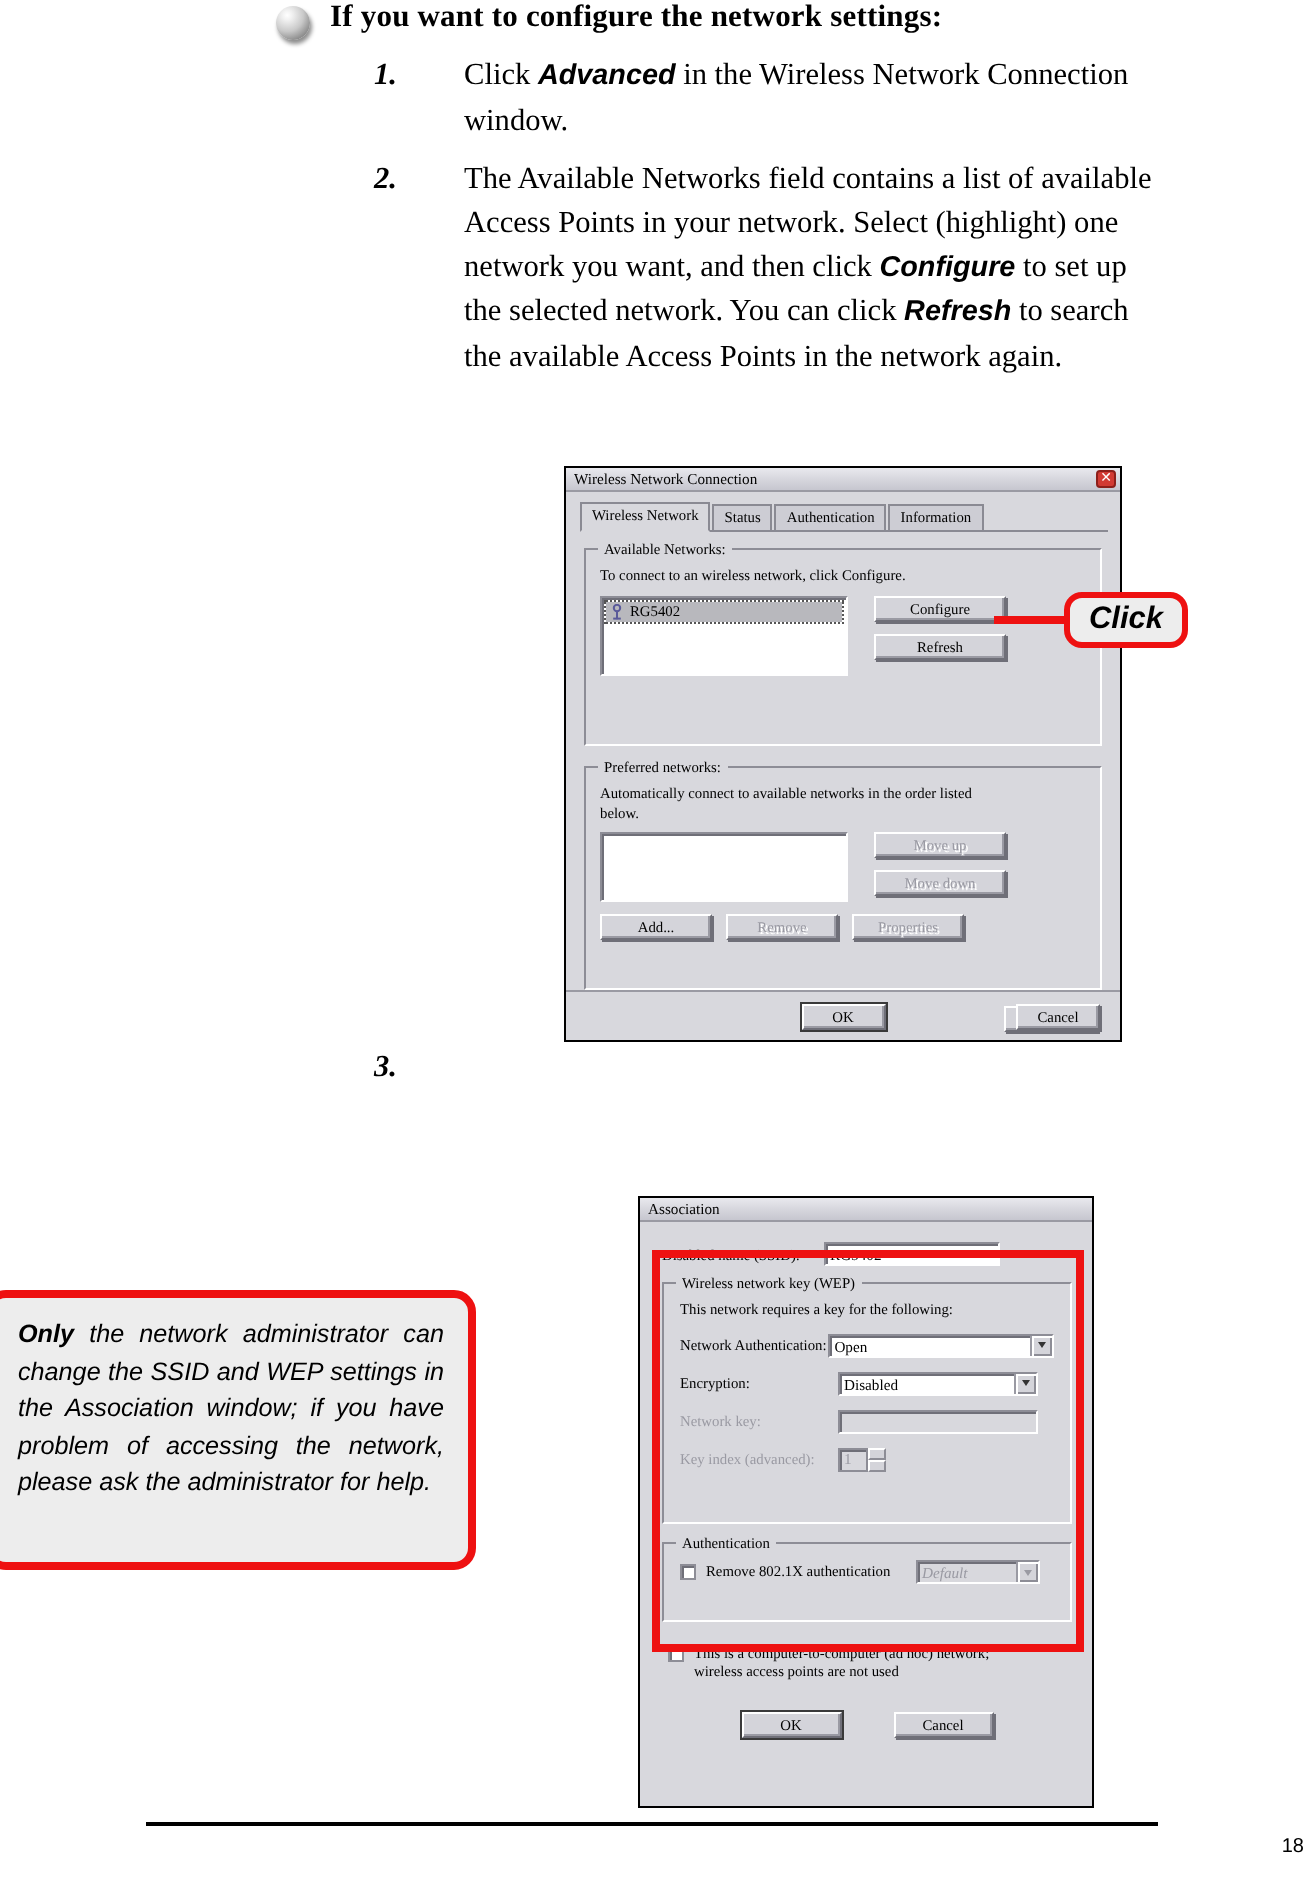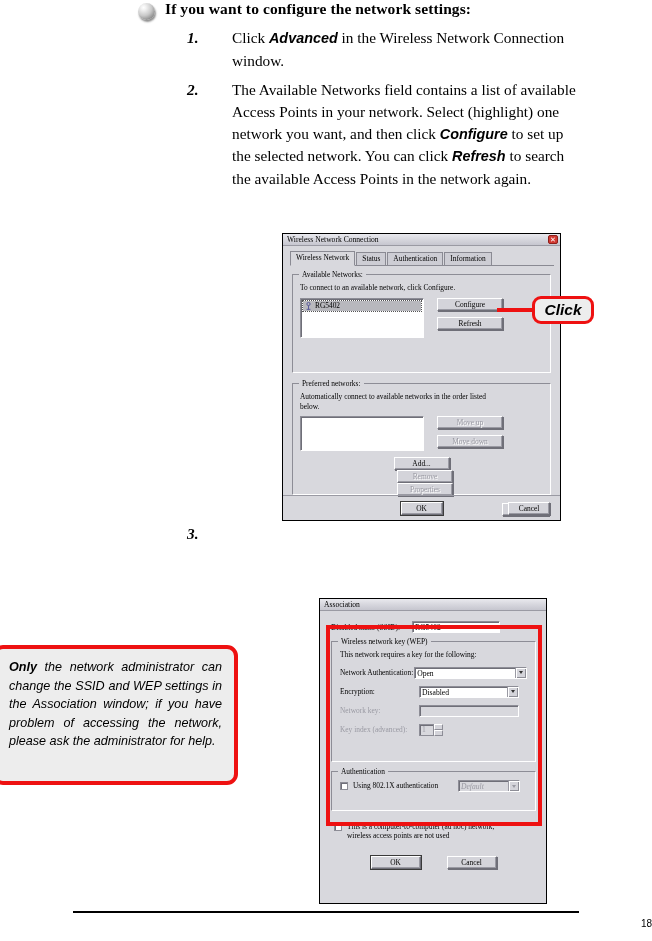--- a/index.html
+++ b/index.html
@@ -380,21 +380,21 @@
 
     <div class="tabstrip">
       <div class="tab active">Wireless Network</div>
       <div class="tab">Status</div>
       <div class="tab">Authentication</div>
       <div class="tab">Information</div>
     </div>
 
     <div class="panel" style="margin-top:8px; height:82px;">
       <div class="legend">Available Networks:</div>
-      <div class="panel-note">To connect to an available network, click Configure.</div>
+      <div class="panel-note">To connect to an wireless network, click Configure.</div>
       <div class="row" style="align-items:flex-start;">
         <div class="listbox" style="width:124px; height:40px;">
           <div class="list-item">
             <span class="signal-icon">
               <svg width="7" height="8" viewBox="0 0 7 8">
                 <circle cx="3.5" cy="2" r="1.6" fill="none" stroke="#5a5a9a" stroke-width="1"></circle>
                 <rect x="3" y="3.4" width="1" height="4.2" fill="#5a5a9a"></rect>
                 <rect x="1.6" y="6.8" width="3.8" height="1" fill="#5a5a9a"></rect>
               </svg>
             </span>
@@ -411,21 +411,21 @@
     <div class="panel" style="margin-top:10px; height:95px;">
       <div class="legend">Preferred networks:</div>
       <div class="panel-note" style="width:195px;">Automatically connect to available networks in the order listed below.</div>
       <div class="row" style="align-items:flex-start;">
         <div class="listbox" style="width:124px; height:35px;"></div>
         <div style="margin-left:13px;">
           <div class="btn disabled" style="width:66px;">Move up</div>
           <div class="btn disabled" style="width:66px; margin-top:6px;">Move down</div>
         </div>
       </div>
-      <div class="row" style="margin-top:6px;flex-direction:column;">
+      <div class="row" style="margin-top:6px;">
         <div class="btn" style="width:56px;">Add...</div>
         <div class="btn disabled" style="width:56px; margin-left:7px;">Remove</div>
         <div class="btn disabled" style="width:56px; margin-left:7px;">Properties</div>
       </div>
     </div>
 
     <div class="row" style="justify-content:flex-end; margin:8px 6px 0 0;">
       <div class="btn" style="width:47px;">Advanced</div>
     </div>
 
@@ -496,21 +496,21 @@
             </span>
         </div>
       </div>
     </div>
 
     <div class="panel" style="margin:9px 0 0 0; height:25px; padding:8px 8px 5px 8px;">
       <div class="legend">Authentication</div>
       <div class="row">
         <div class="chk" style="width:118px;">
           <span class="box"></span>
-          <span>Using 802.1X authentication</span>
+          <span>Remove 802.1X authentication</span>
         </div>
         <div class="combo disabled" style="width:62px;font-style:italic;">
           <span class="cval">Default</span>
           <span class="carrow">
               <i></i>
             </span>
         </div>
       </div>
     </div>
 

